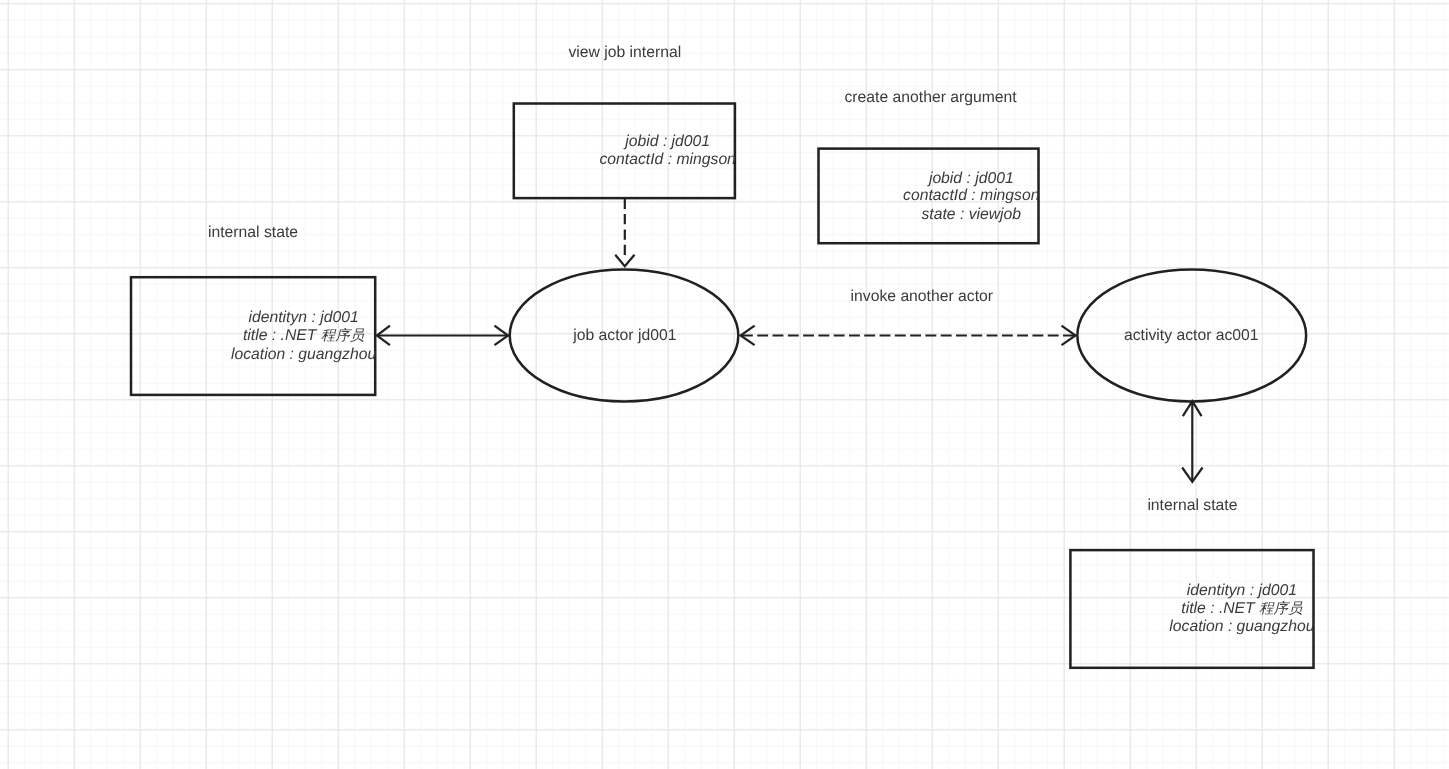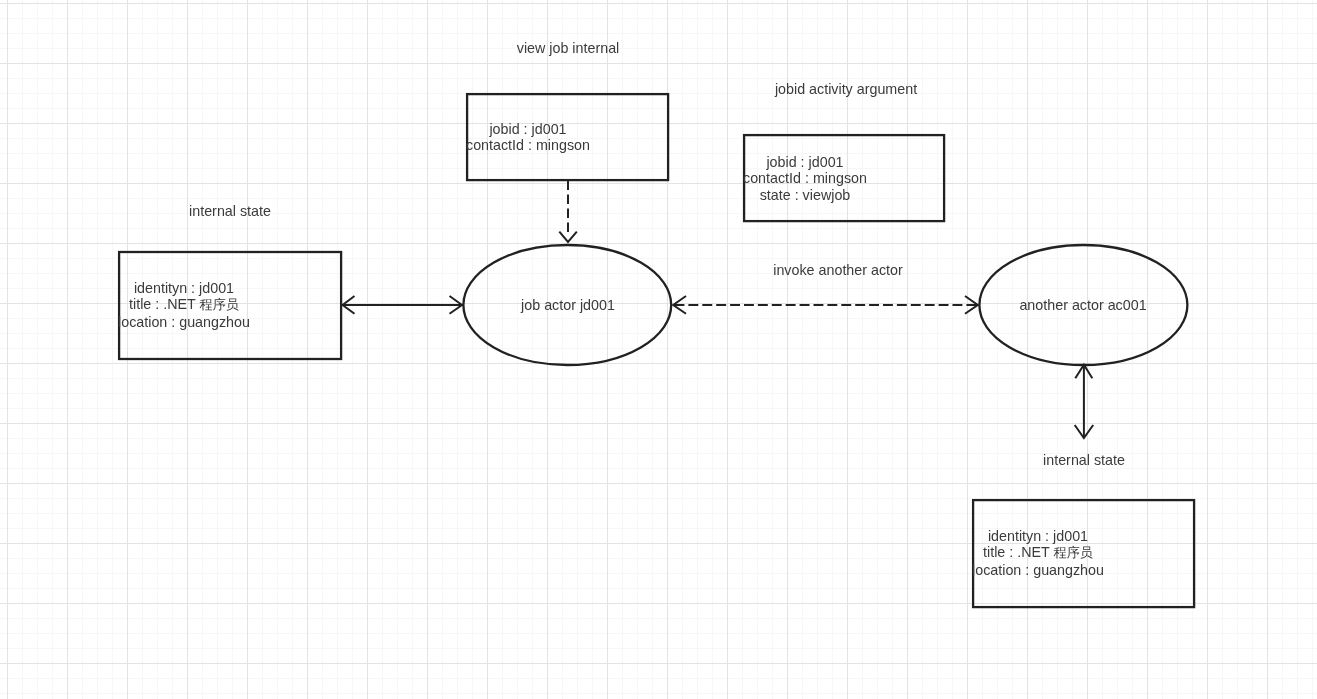--- a/index.html
+++ b/index.html
@@ -8,21 +8,21 @@
     background-image:
       linear-gradient(to right, #e3e3e3 1px, transparent 1px),
       linear-gradient(to bottom, #e3e3e3 1px, transparent 1px),
       linear-gradient(to right, #f7f7f7 1px, transparent 1px),
       linear-gradient(to bottom, #f7f7f7 1px, transparent 1px);
     background-size: 60px 60px, 60px 60px, 15px 15px, 15px 15px;
     background-position: 7px 3px, 7px 3px, 7px 3px, 7px 3px;
   }
   svg.layer{position:absolute;left:0;top:0;width:1317px;height:699px;}
   .node-box{position:absolute;background:transparent;box-sizing:border-box;
-    display:flex;align-items:center;justify-content:flex-start;}
+    display:flex;align-items:center;justify-content:flex-end;font-style:italic;}
   .node-text, .label, .ellipse-text{will-change:transform;}
   .node-text{position:relative;top:-0.4px;font-size:14.3px;color:#3b3b3b;line-height:16.3px;text-align:center;white-space:nowrap;}
   .label{position:absolute;font-size:14.3px;color:#3b3b3b;white-space:nowrap;transform:translateX(-50%);}
   .cjk{font-size:0.92em;}
   .ellipse-text{position:absolute;font-size:14.3px;color:#3b3b3b;white-space:nowrap;transform:translate(-50%,-50%);}
 </style>
 </head>
 <body>
 
 <div id="canvas">
@@ -86,20 +86,20 @@
 
   <div class="node-box" style="left:972px;top:499px;width:223px;height:109px;">
     <div class="node-text">
       <div>identityn : jd001</div>
       <div>title : .NET <span class="cjk">程序员</span></div>
       <div>location : guangzhou</div>
     </div>
   </div>
 
   <div class="ellipse-text" style="left:568.3px;top:305px;">job actor jd001</div>
-  <div class="ellipse-text" style="left:1083.4px;top:305px;">another actor ac001</div>
+  <div class="ellipse-text" style="left:1083.4px;top:305px;">activity actor ac001</div>
 
   <div class="label" style="left:568.4px;top:40px;">view job internal</div>
-  <div class="label" style="left:845.7px;top:81px;">jobid activity argument</div>
+  <div class="label" style="left:845.7px;top:81px;">create another argument</div>
   <div class="label" style="left:230px;top:203px;">internal state</div>
   <div class="label" style="left:838px;top:262px;">invoke another actor</div>
   <div class="label" style="left:1083.5px;top:452px;">internal state</div>
 </div>
 
 </body></html>

